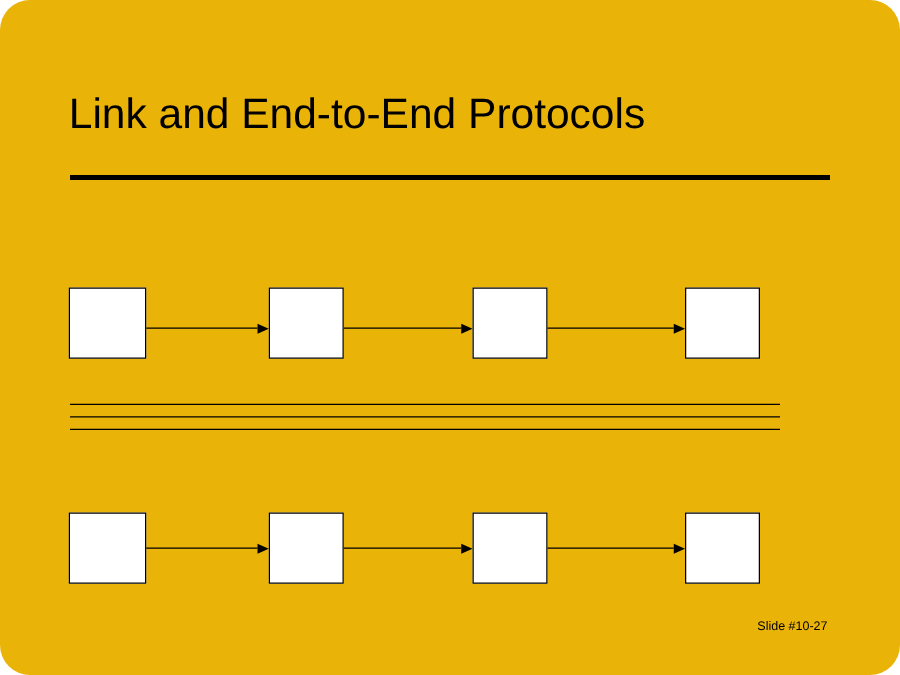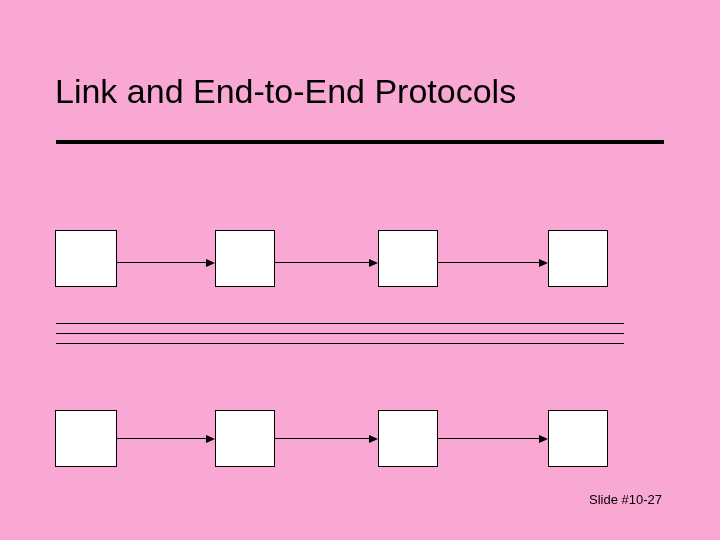--- a/index.html
+++ b/index.html
@@ -13,21 +13,22 @@
     font-family: "Liberation Sans", sans-serif;
     color: #000000;
     position: relative;
     overflow: hidden;
   }
   .slide {
     position: absolute;
     left: 0; top: 0;
     width: 720px;
     height: 540px;
-    background: #f9a8d4;
+    background: #eab308;
+    border-radius: 24px;
   }
   .slide-title {
     position: absolute;
     left: 55px;
     top: 70px;
     width: 610px;
     font-size: 34px;
     font-weight: normal;
     line-height: 42px;
     letter-spacing: 0px;
@@ -71,21 +72,21 @@
   }
   .long-line {
     position: absolute;
     height: 1px;
     background: #000000;
   }
   .slide-number {
     position: absolute;
     right: 58px;
     bottom: 33px;
-    font-size: 13px;
+    font-size: 10px;
     color: #000000;
     white-space: nowrap;
   }
 </style>
 </head>
 <body>
 
 <div class="slide">
 
   <div class="slide-title">Link and End-to-End Protocols</div>

